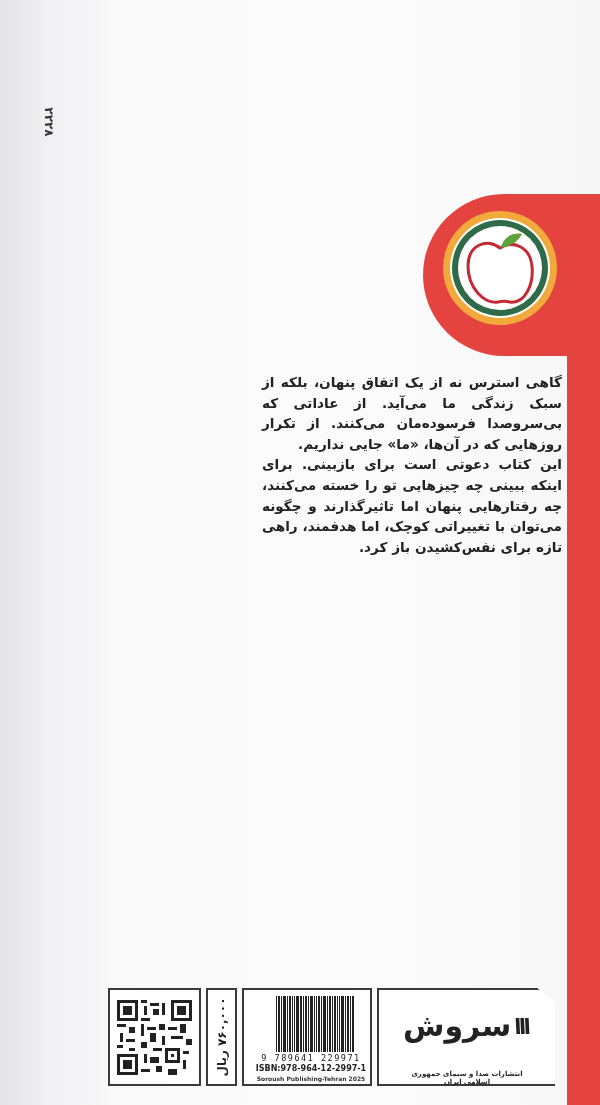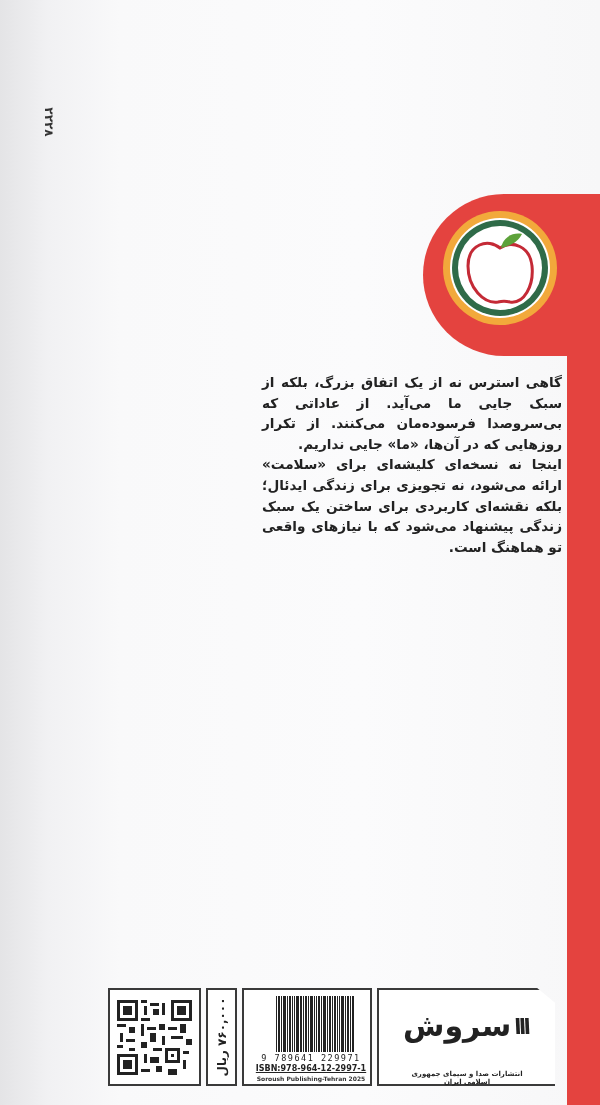--- a/index.html
+++ b/index.html
@@ -40,21 +40,21 @@
   .qr-box { width:93px; padding:7px; }
   .price-box { width:31px; display:flex; align-items:center; justify-content:center; }
   .price-text {
     transform:rotate(-90deg); white-space:nowrap; font-size:12px; font-weight:bold; color:#222;
     direction:rtl;
   }
   .barcode-box { width:130px; padding:6px 0 4px 8px; }
   .barcode-bars { height:56px; display:flex; align-items:stretch; justify-content:center; gap:1px; padding-left:8px;}
   .bar { background:#222; }
   .barcode-digits { font-family:"DejaVu Sans Mono", monospace; font-size:8.5px; text-align:center; color:#222; letter-spacing:1.5px; margin-top:1px;}
-  .isbn { font-size:8px; text-align:center; color:#222; font-weight:bold; margin-top:1px;text-decoration:underline;}
+  .isbn { font-size:8px; text-align:center; color:#222; font-weight:bold; margin-top:1px;}
   .pubcity { font-size:6px; text-align:center; color:#333; font-weight:bold; margin-top:2px;}
   .publisher-box {
     width:178px; border-right:none; padding:6px 24px;
     clip-path: polygon(0 0, 90% 0, 100% 15%, 100% 100%, 0 100%);
   }
   .pub-logo-row { display:flex; align-items:center; justify-content:center; height:52px; gap:4px; margin-top:4px;}
   .pub-name { font-size:30px; font-weight:bold; color:#222; direction:rtl; line-height:30px;}
   .pub-sub { direction:rtl; font-size:7px; text-align:center; color:#222; font-weight:bold; margin-top:18px;}
   .pub-url { font-size:10.5px; text-align:center; color:#222; letter-spacing:1px; margin-top:1px; font-family:"DejaVu Sans", sans-serif;}
 </style>
@@ -73,22 +73,22 @@
       <circle cx="60" cy="60" r="57" fill="#f2a93b"></circle>
       <circle cx="60" cy="60" r="50" fill="#ffffff"></circle>
       <circle cx="60" cy="60" r="48" fill="#2f6b48"></circle>
       <circle cx="60" cy="60" r="42" fill="#ffffff"></circle>
       <path d="M60 40 C 48 30, 28 36, 28 58 C 28 80, 44 96, 58 94 C 62 93, 66 93, 70 94 C 84 96, 94 78, 92 58 C 90 38, 72 32, 60 40 Z" fill="none" stroke="#c42a36" stroke-width="3"></path>
       <path d="M61 40 C 63 30, 72 24, 82 26 C 78 34, 70 38, 61 40 Z" fill="#5da23a"></path>
     </svg>
   </div>
 
   <div class="body-text">
-    <p>گاهی استرس نه از یک اتفاق بزرگ، بلکه از سبک جایی ما می‌آید. از عاداتی که بی‌سروصدا فرسوده‌مان می‌کنند. از تکرار روزهایی که در آن‌ها، «ما» جایی نداریم.</p>
-    <p>اینجا نه نسخه‌ای کلیشه‌ای برای «سلامت» ارائه می‌شود، نه تجویزی برای زندگی ایدئال؛ بلکه نقشه‌ای کاربردی برای ساختن یک سبک زندگی پیشنهاد می‌شود که با نیازهای واقعی تو هماهنگ است.</p>
+    <p>گاهی استرس نه از یک اتفاق پنهان، بلکه از سبک زندگی ما می‌آید. از عاداتی که بی‌سروصدا فرسوده‌مان می‌کنند. از تکرار روزهایی که در آن‌ها، «ما» جایی نداریم.</p>
+    <p>این کتاب دعوتی است برای بازبینی. برای اینکه ببینی چه چیزهایی تو را خسته می‌کنند، چه رفتارهایی پنهان اما تاثیرگذارند و چگونه می‌توان با تغییراتی کوچک، اما هدفمند، راهی تازه برای نفس‌کشیدن باز کرد.</p>
   </div>
 
   <div class="boxes">
     <div class="box qr-box">
       <svg width="75" height="80" viewBox="0 0 25 25" shape-rendering="crispEdges">
         <rect x="0" y="0" width="7" height="7" fill="#222"></rect>
           <rect x="1" y="1" width="5" height="5" fill="#fff"></rect>
           <rect x="2" y="2" width="3" height="3" fill="#222"></rect>
         <rect x="18" y="0" width="7" height="7" fill="#222"></rect>
           <rect x="19" y="1" width="5" height="5" fill="#fff"></rect>

